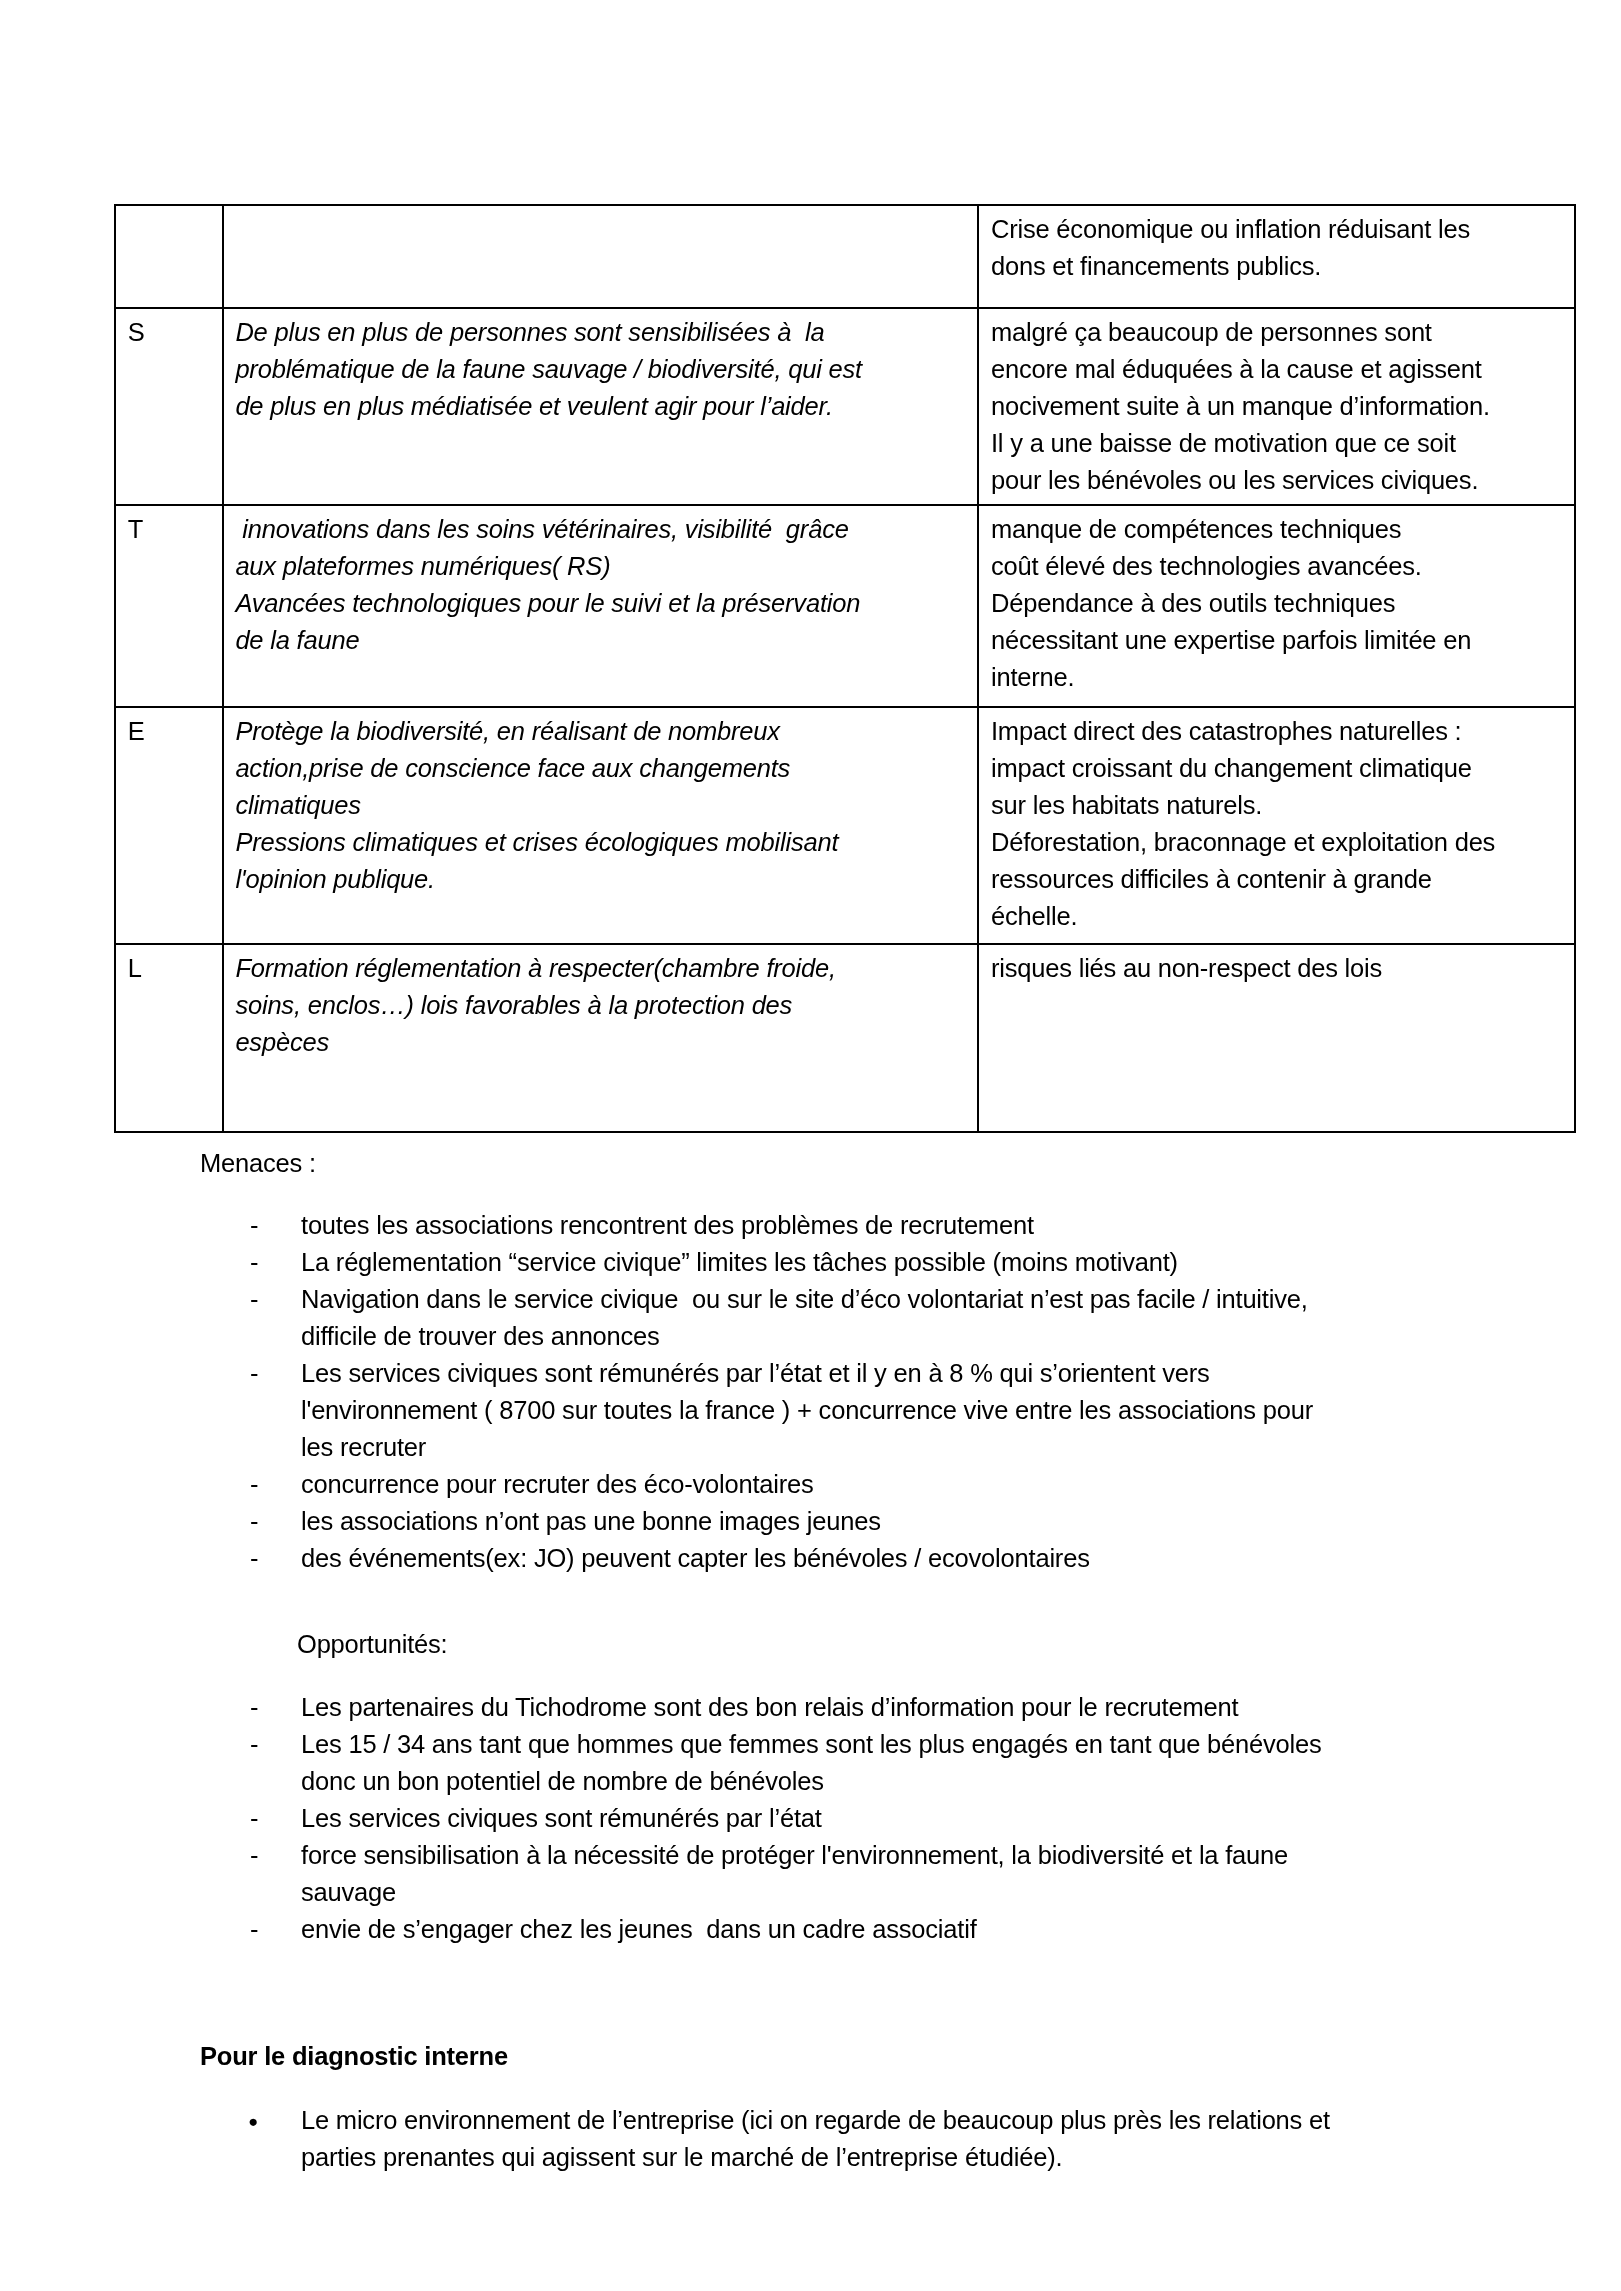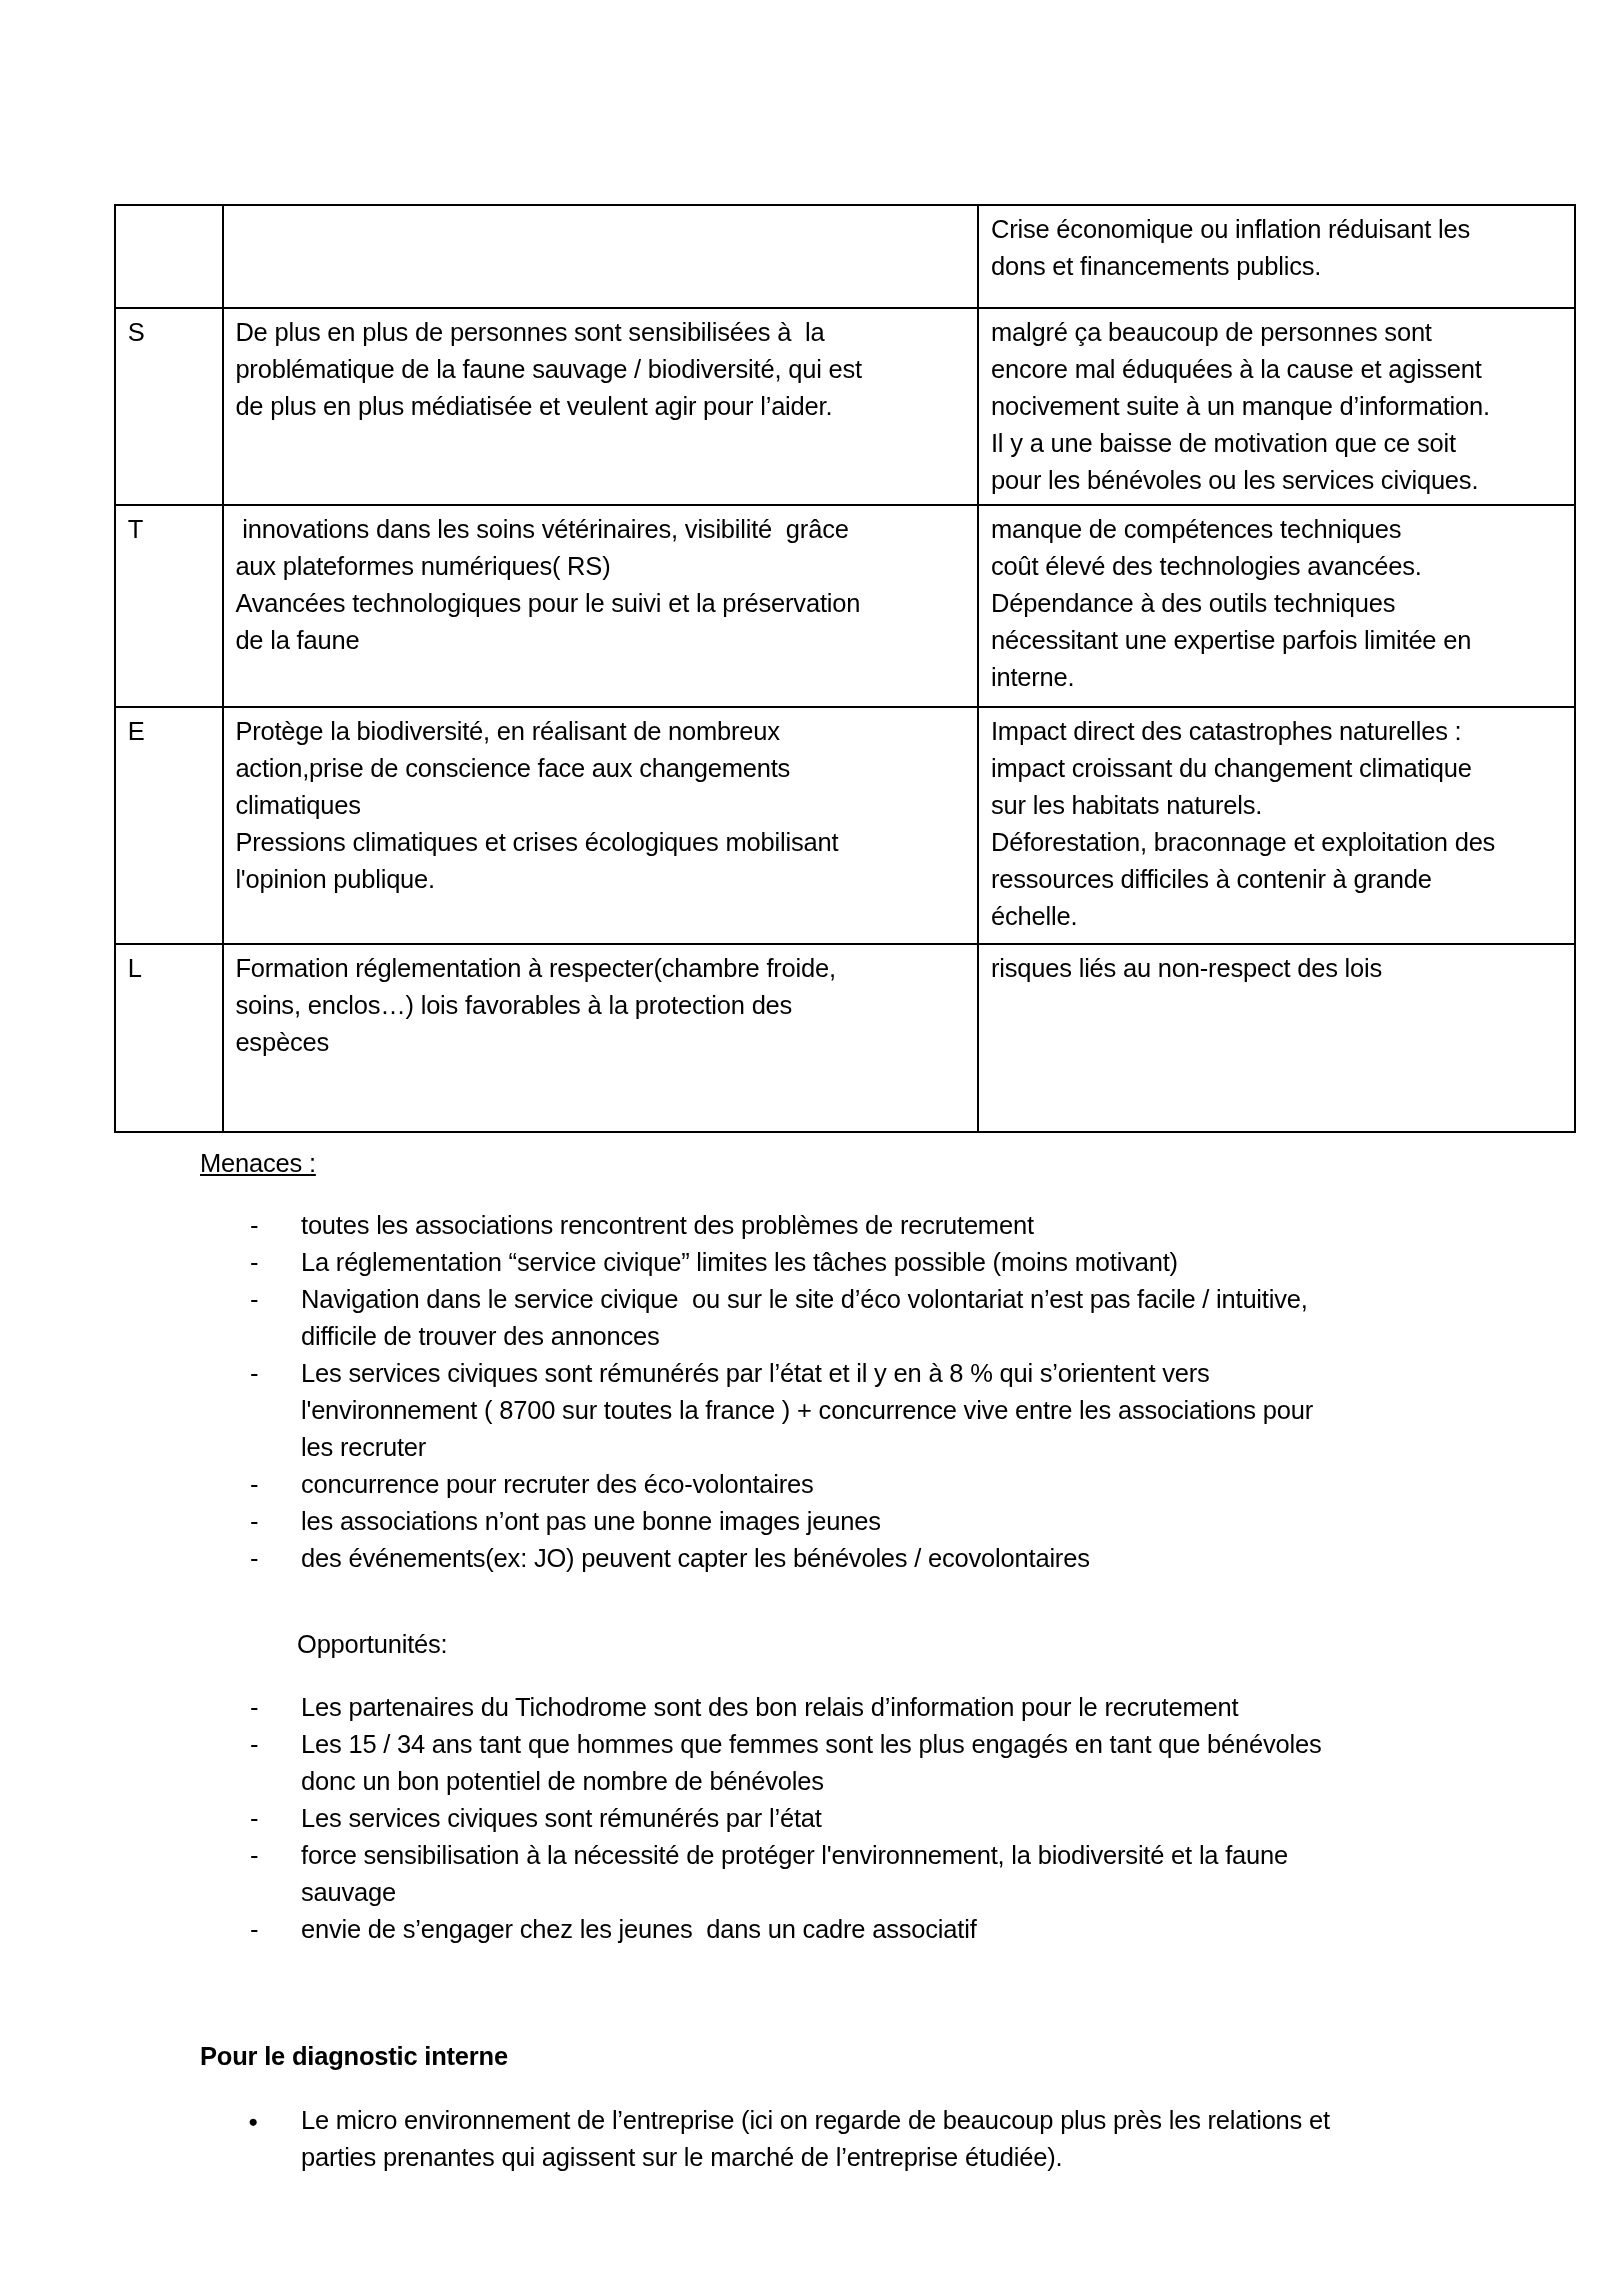--- a/index.html
+++ b/index.html
@@ -30,32 +30,31 @@
   }
   table.pestel td {
     border: 2px solid #000000;
     vertical-align: top;
     padding: 4.9px 11.8px 4.9px 11.8px;
     white-space: pre-wrap;
     overflow: hidden;
     margin-left: 8px;
   }
   td.col-letter { width: 82px; }
-  td.col-desc   { width: 730px; }
+  td.col-desc   { width: 730px; font-style: italic; }
   td.col-threat { width: 571px; }
   tr.r0 { height: 103px; }
   tr.r1 { height: 180px; }
   tr.r2 { height: 202px; }
   tr.r3 { height: 237px; }
   tr.r4 { height: 188px; }
 
   .menaces-heading {
     margin: 11.8px 0 0 200px;
     white-space: pre-wrap;
-    text-decoration: underline;
   }
   ul.doc-list {
     list-style: none;
     margin: 25.5px 0 0 0;
     padding: 0 39px 0 301px;
   }
   ul.doc-list li {
     position: relative;
     white-space: pre-wrap;
     margin: 0;

